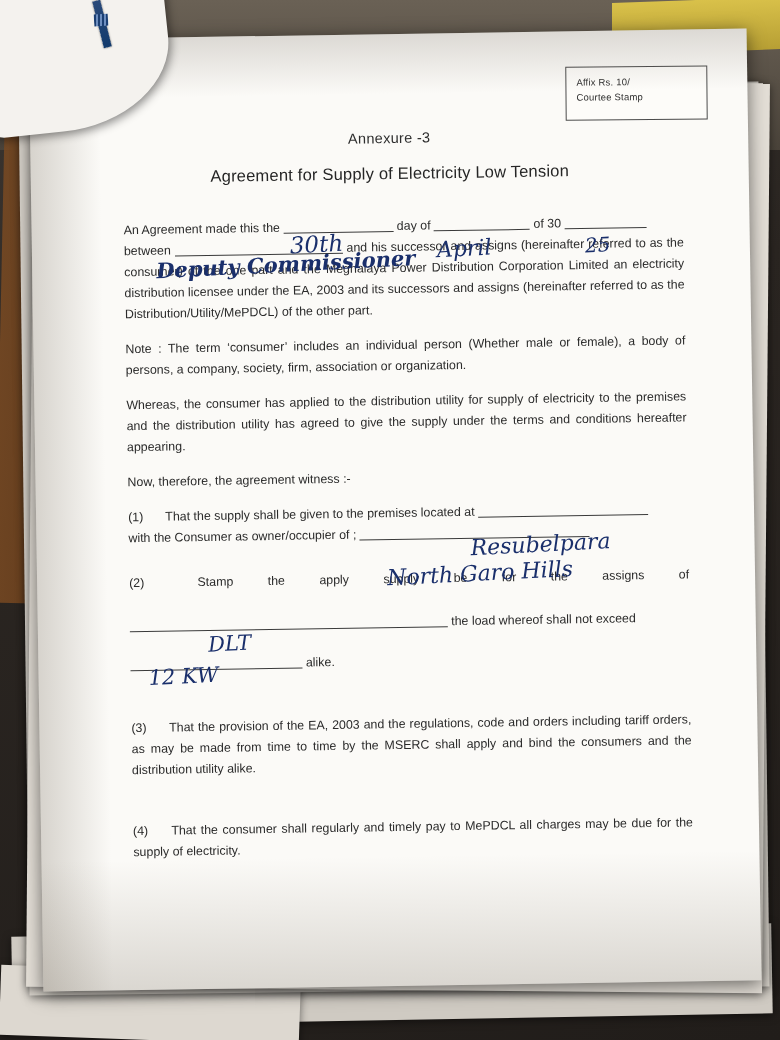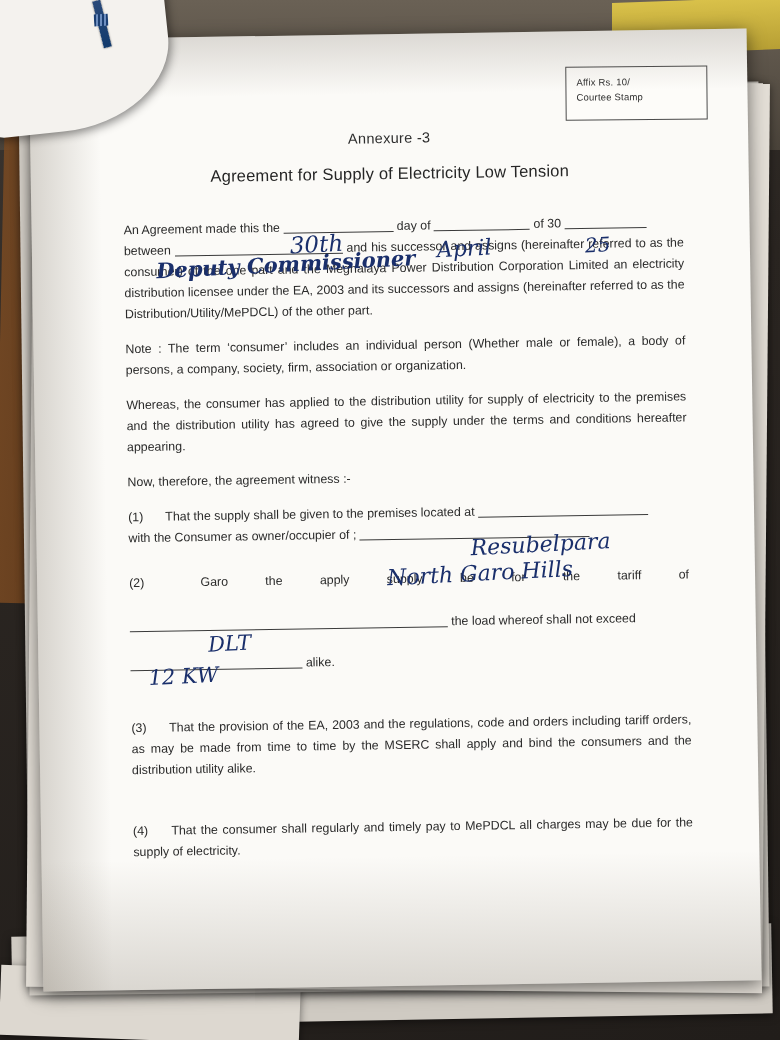--- a/index.html
+++ b/index.html
@@ -262,28 +262,28 @@
         <p class="clause">
           <span class="num">(1)</span>
           <span>That the supply shall be given to the premises located at</span>
           <span class="blank" style="width:170px"></span><br>
           <span>with the Consumer as owner/occupier of ;</span>
           <span class="blank" style="width:230px"></span>
         </p>
 
         <p class="clause p-justify" style="margin-top:24px">
           <span class="num">(2)</span>
-          <span>Garo</span>
+          <span>Stamp</span>
           <span>the</span>
           <span>apply</span>
           <span>supply</span>
           <span>be</span>
           <span>for</span>
           <span>the</span>
-          <span>tariff</span>
+          <span>assigns</span>
           <span>of</span>
         </p>
         <p class="clause" style="margin-top:22px">
           <span class="blank" style="width:318px"></span>
           <span>the load whereof shall not exceed</span>
         </p>
         <p class="clause" style="margin-top:18px">
           <span class="blank" style="width:172px"></span>
           <span>alike.</span>
         </p>

